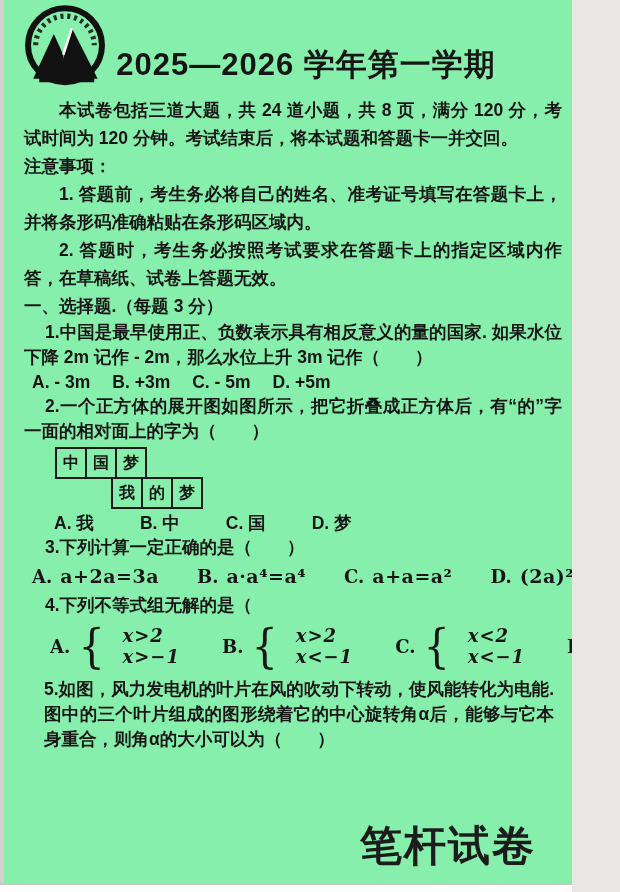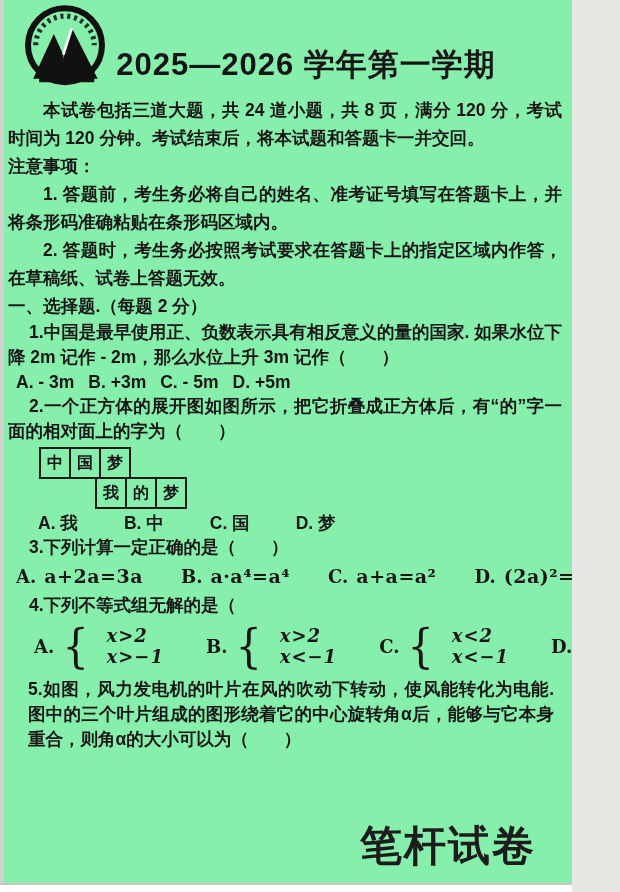--- a/index.html
+++ b/index.html
@@ -12,29 +12,29 @@
   .edge-left{position:absolute;left:0;top:0;width:4px;height:100%;background:#d3d1cd;}
   .edge-bottom{position:absolute;left:0;bottom:0;width:100%;height:7px;background:#fdfdfc;border-top:2px solid #c9c6c1;}
 
   
   .header{position:relative;padding-top:30px;}
   .seal{position:absolute;left:22px;top:4px;width:86px;height:86px;}
   .title1{margin:14px 0 0 40px;text-align:center;font-size:31px;letter-spacing:1px;white-space:nowrap;}
   .title2{margin:12px 0 0 12px;font-size:28px;letter-spacing:1px;white-space:nowrap;}
 
   
-  .main{padding:10px 10px 0 8px;}
+  .main{padding:10px 10px 0 24px;}
   .para{margin:0;font-size:17.5px;line-height:28px;text-align:justify;}
   .indent2{text-indent:2em;}
   .q{line-height:25px;text-indent:1.2em;}
   .noindent{text-indent:0;}
 
   
   .optrow{display:flex;align-items:baseline;font-size:17.5px;line-height:24px;}
-  .q1opts{gap:14px;margin:0 0 0 8px;}
+  .q1opts{gap:22px;margin:0 0 0 8px;}
   .q2opts{gap:46px;margin:2px 0 0 30px;}
 
   
   .net{margin:3px 0 0 31px;}
   .net-row{display:flex;}
   .net-row.offset{margin-left:56px;margin-top:-2px;}
   .net-cell{
     width:28px;height:28px;border:2px solid #1a1a1a;margin-right:-2px;
     display:flex;align-items:center;justify-content:center;
     font-size:16px;background:transparent;
@@ -94,21 +94,21 @@
     </div>
     <h1 class="title1">2025—2026 学年第一学期</h1>
   </div>
 
 
   <div class="main">
     <p class="para indent2">本试卷包括三道大题，共 24 道小题，共 8 页，满分 120 分，考试时间为 120 分钟。考试结束后，将本试题和答题卡一并交回。</p>
     <p class="para">注意事项：</p>
     <p class="para indent2">1. 答题前，考生务必将自己的姓名、准考证号填写在答题卡上，并将条形码准确粘贴在条形码区域内。</p>
     <p class="para indent2">2. 答题时，考生务必按照考试要求在答题卡上的指定区域内作答，在草稿纸、试卷上答题无效。</p>
-    <p class="para">一、选择题.（每题 2 分）</p>
+    <p class="para">一、选择题.（每题 3 分）</p>
 
     <p class="para q">1.中国是最早使用正、负数表示具有相反意义的量的国家. 如果水位下降 2m 记作 - 2m，那么水位上升 3m 记作（　　）</p>
     <div class="optrow q1opts">
       <span>A.  - 3m</span>
       <span>B. +3m</span>
       <span>C.  - 5m</span>
       <span>D. +5m</span>
     </div>
 
     <p class="para q">2.一个正方体的展开图如图所示，把它折叠成正方体后，有“的”字一面的相对面上的字为（　　）</p>

